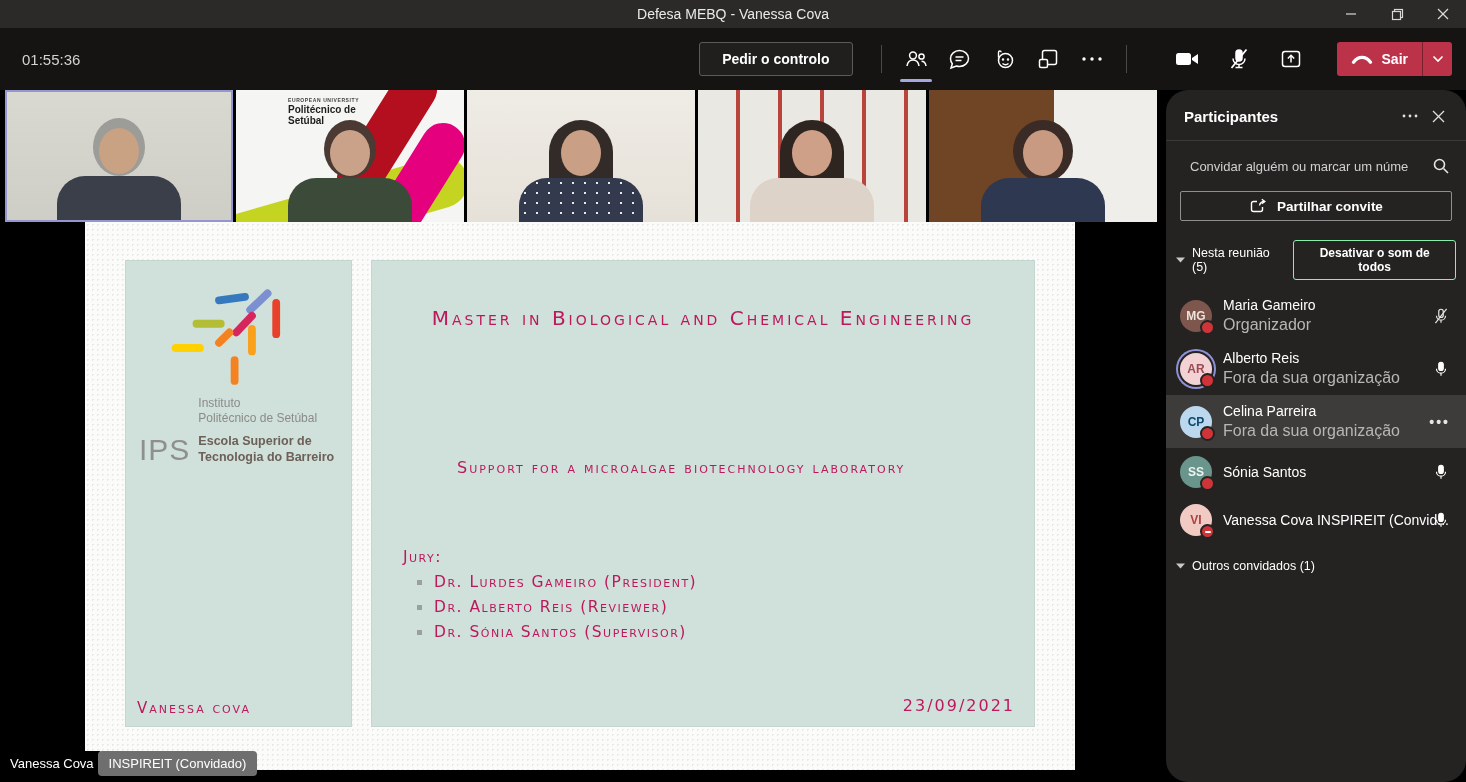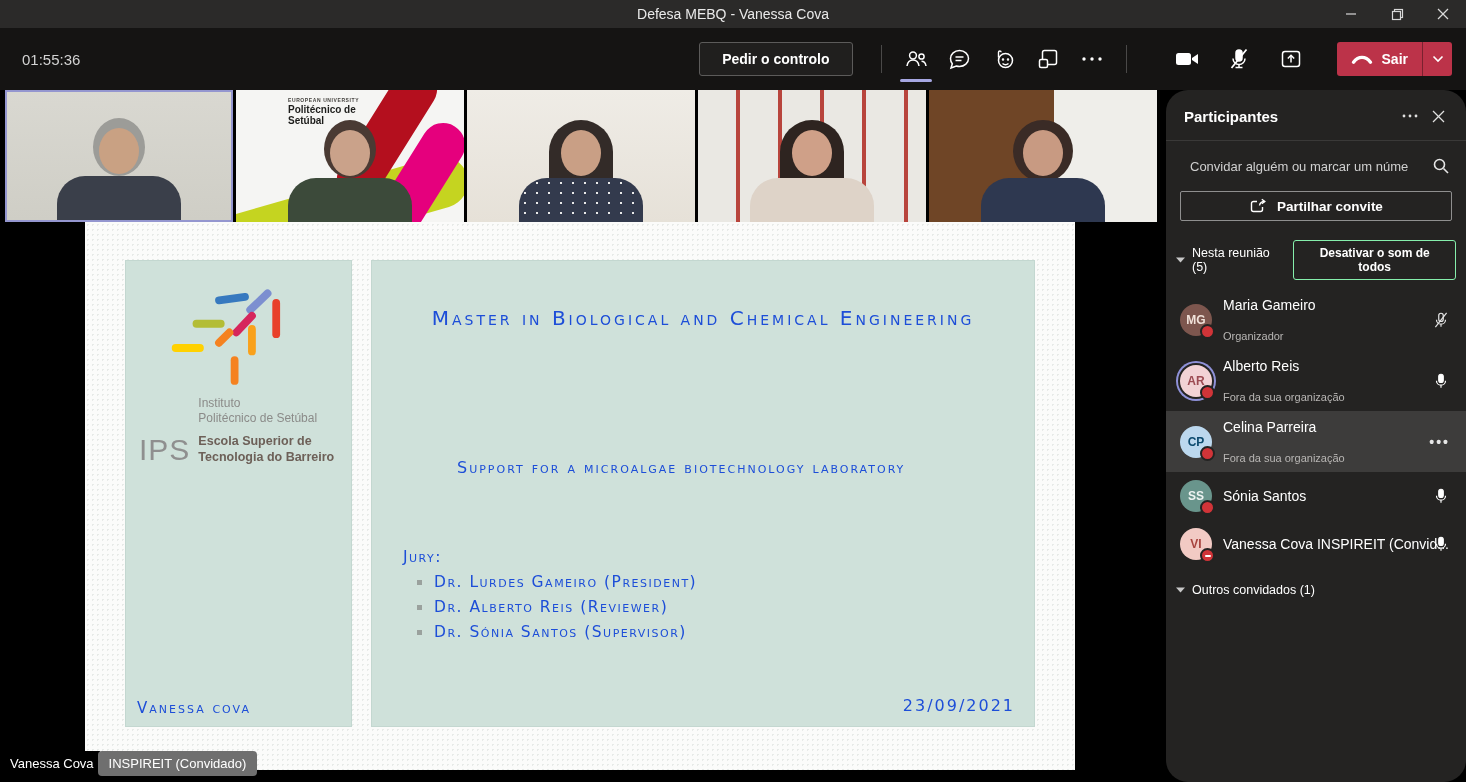--- a/index.html
+++ b/index.html
@@ -53,21 +53,21 @@
   .t2-text{position:absolute;left:52px;top:8px;width:120px;line-height:1.1;}
   .t2-l1{font-size:5px;letter-spacing:.6px;color:#44423e;font-weight:600;}
   .t2-l2{font-size:10px;font-weight:700;color:#1d1d1b;width:70px;}
 
   
   .slide{position:absolute;left:85px;top:132px;width:990px;height:548px;background:#fbfbfa;
     background-image:radial-gradient(rgba(110,130,120,.14) 1px,transparent 1px);background-size:5px 5px;}
   .mint{position:absolute;top:38px;background:#cfe1da;box-shadow:inset 0 0 0 1px #c3d7d0;}
   .mint-left{left:40px;width:227px;height:467px;}
   .mint-right{left:286px;width:664px;height:467px;}
-  .slide-text{font-family:"DejaVu Sans",sans-serif;font-variant:small-caps;color:#1d4ed8;}
+  .slide-text{font-family:"DejaVu Sans",sans-serif;font-variant:small-caps;color:#be185d;}
   .s-title{position:absolute;top:46px;left:0;right:0;text-align:center;font-size:20px;letter-spacing:3px;}
   .s-sub{position:absolute;top:198px;left:86px;font-size:16px;letter-spacing:2px;}
   .s-jury{position:absolute;top:288px;left:32px;font-size:15.5px;letter-spacing:1.5px;}
   .s-jury-item{display:flex;align-items:center;margin-top:7px;}
   .bullet{width:5px;height:5px;background:#9aa19d;margin:0 12px 0 14px;flex:none;}
   .s-date{position:absolute;right:20px;bottom:12px;font-size:16px;letter-spacing:2px;}
   .s-author{position:absolute;left:12px;bottom:10px;font-size:15px;letter-spacing:2px;}
   .logo-svg{margin:16px 0 2px 42px;display:block;}
   .logo-row{display:flex;gap:8px;padding-left:14px;align-items:flex-end;}
   .logo-ips{font-size:30px;color:#8f8f8f;letter-spacing:1px;line-height:1;margin-top:4px;}
@@ -104,21 +104,21 @@
     font-size:12px;font-weight:700;position:relative;flex:none;}
   .avatar--ring{box-shadow:0 0 0 2px #242322,0 0 0 4px #8f91d8;}
   .pbadge{position:absolute;right:-3px;bottom:-3px;width:11px;height:11px;border-radius:50%;border:2px solid #242322;}
   .pbadge--busy{background:#d13438;}
   .pbadge--dnd{background:#d13438;}
   .pbadge--dnd::after{content:"";position:absolute;left:2.5px;top:4.5px;width:6px;height:2px;background:#fff;border-radius:1px;}
   .pbadge--off{background:#8a8886;}
   .pbadge--off::after{content:"×";position:absolute;left:2.6px;top:-1.5px;color:#242322;font-size:10px;font-weight:700;}
   .pinfo{display:flex;flex-direction:column;min-width:0;}
   .pname{font-size:14px;color:#fff;white-space:nowrap;}
-  .psub{font-size:11px;color:#b8b6b4;margin-top:17px;}
+  .psub{font-size:16px;color:#b8b6b4;margin-top:3px;}
   .psub:empty{display:none;}
   .prow-right{margin-left:auto;flex:none;display:flex;align-items:center;color:#fff;}
   .more-dots{letter-spacing:2px;font-weight:700;color:#e6e6e6;font-size:14px;}
 </style>
 </head>
 <body>
 
 <div class="app">
 
   <div class="titlebar">

